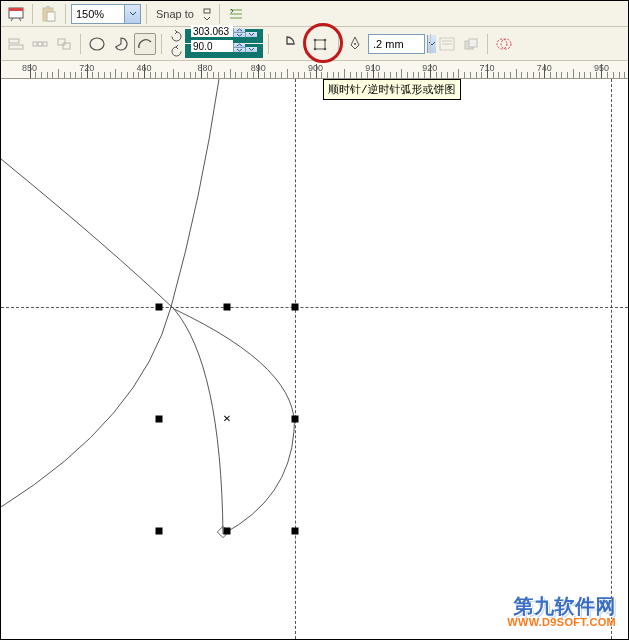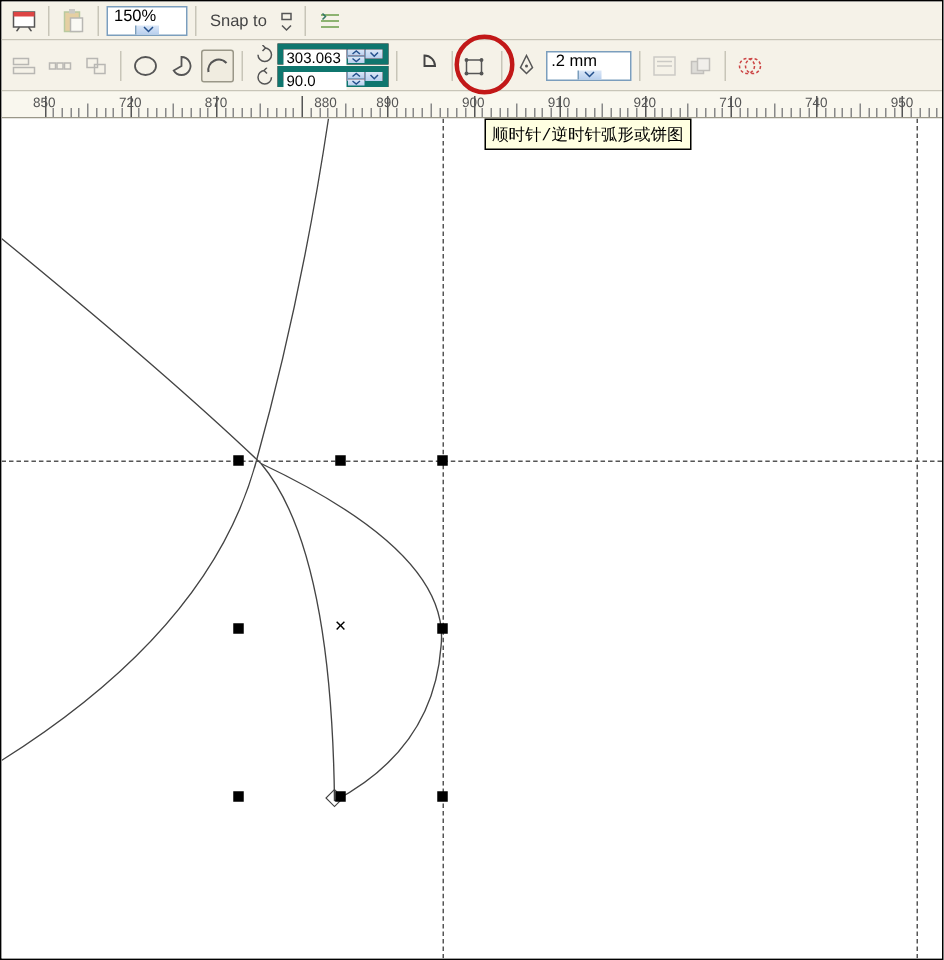--- a/index.html
+++ b/index.html
@@ -39,21 +39,20 @@
     width: 1px; height: 20px;
     background: #c8c5b8;
     margin: 0 3px;
   }
   .combo {
     display: inline-flex;
     align-items: center;
     height: 20px;
     border: 1px solid #7b9ebd;
     background: #fff;
-    flex-direction: column;
   }
   .combo input {
     border: none; outline: none;
     font-size: 11px;
     padding: 0 4px;
     height: 18px;
     width: 52px;
     background: transparent;
   }
   .combo .dd {
@@ -74,22 +73,23 @@
   .angle-row {
     display: inline-flex;
     align-items: center;
     gap: 2px;
     height: 14px;
   }
   .angle-row .rot-icon { width: 14px; height: 14px; display:flex; align-items:center; justify-content:center; }
   .spin {
     display: inline-flex;
     height: 14px;
-    border: 4px solid #0f766e;
+    border: 6px solid #0f766e;
     background: #7f1d1d;
+    align-items: flex-end;
   }
   .spin input {
     border: none; outline: none;
     font-size: 10px;
     padding: 0 2px;
     height: 12px;
     width: 42px;
   }
   .spin .updn {
     width: 12px;
@@ -405,32 +405,32 @@
     <div class="tick-minor" style="left: 91.4909px;"></div>
     <div class="tick-minor" style="left: 97.2091px;"></div>
     <div class="tick-minor" style="left: 102.927px;"></div>
     <div class="tick-minor" style="left: 108.645px;"></div>
     <div class="tick-minor" style="height: 9px; left: 114.364px;"></div>
     <div class="tick-minor" style="left: 120.082px;"></div>
     <div class="tick-minor" style="left: 125.8px;"></div>
     <div class="tick-minor" style="left: 131.518px;"></div>
     <div class="tick-minor" style="left: 137.236px;"></div>
     <div class="tick-major" style="left: 142.955px;"></div>
-    <div class="tick-label" style="left: 142.955px;">870</div>
+    <div class="tick-label" style="left: 142.955px;">460</div>
     <div class="tick-minor" style="left: 148.673px;"></div>
     <div class="tick-minor" style="left: 154.391px;"></div>
     <div class="tick-minor" style="left: 160.109px;"></div>
     <div class="tick-minor" style="left: 165.827px;"></div>
     <div class="tick-minor" style="height: 9px; left: 171.545px;"></div>
     <div class="tick-minor" style="left: 177.264px;"></div>
     <div class="tick-minor" style="left: 182.982px;"></div>
     <div class="tick-minor" style="left: 188.7px;"></div>
     <div class="tick-minor" style="left: 194.418px;"></div>
     <div class="tick-major" style="left: 200.136px;"></div>
-    <div class="tick-label" style="left: 216px; margin-top: 23px;">880</div>
+    <div class="tick-label" style="left: 204px; margin-top: 23px;">880</div>
     <div class="tick-minor" style="left: 205.855px;"></div>
     <div class="tick-minor" style="left: 211.573px;"></div>
     <div class="tick-minor" style="left: 217.291px;"></div>
     <div class="tick-minor" style="left: 223.009px;"></div>
     <div class="tick-minor" style="height: 9px; left: 228.727px;"></div>
     <div class="tick-minor" style="left: 234.445px;"></div>
     <div class="tick-minor" style="left: 240.164px;"></div>
     <div class="tick-minor" style="left: 245.882px;"></div>
     <div class="tick-minor" style="left: 251.6px;"></div>
     <div class="tick-major" style="left: 257.318px;"></div>
@@ -529,13 +529,17 @@
   <div class="sel-handle" style="left:158px;top:228px;"></div>
   <div class="sel-handle" style="left:226px;top:228px;"></div>
   <div class="sel-handle" style="left:294px;top:228px;"></div>
   <div class="sel-handle" style="left:158px;top:340px;"></div>
   <div class="sel-handle" style="left:294px;top:340px;"></div>
   <div class="sel-handle" style="left:158px;top:452px;"></div>
   <div class="sel-handle" style="left:226px;top:452px;"></div>
   <div class="sel-handle" style="left:294px;top:452px;"></div>
   <div class="sel-center" style="left:226px;top:340px;">✕</div>
 
+  <div class="watermark">
+    <div class="line1">第九软件网</div>
+    <div class="line2">WWW.D9SOFT.COM</div>
+  </div>
 </div>
 
 </body></html>

